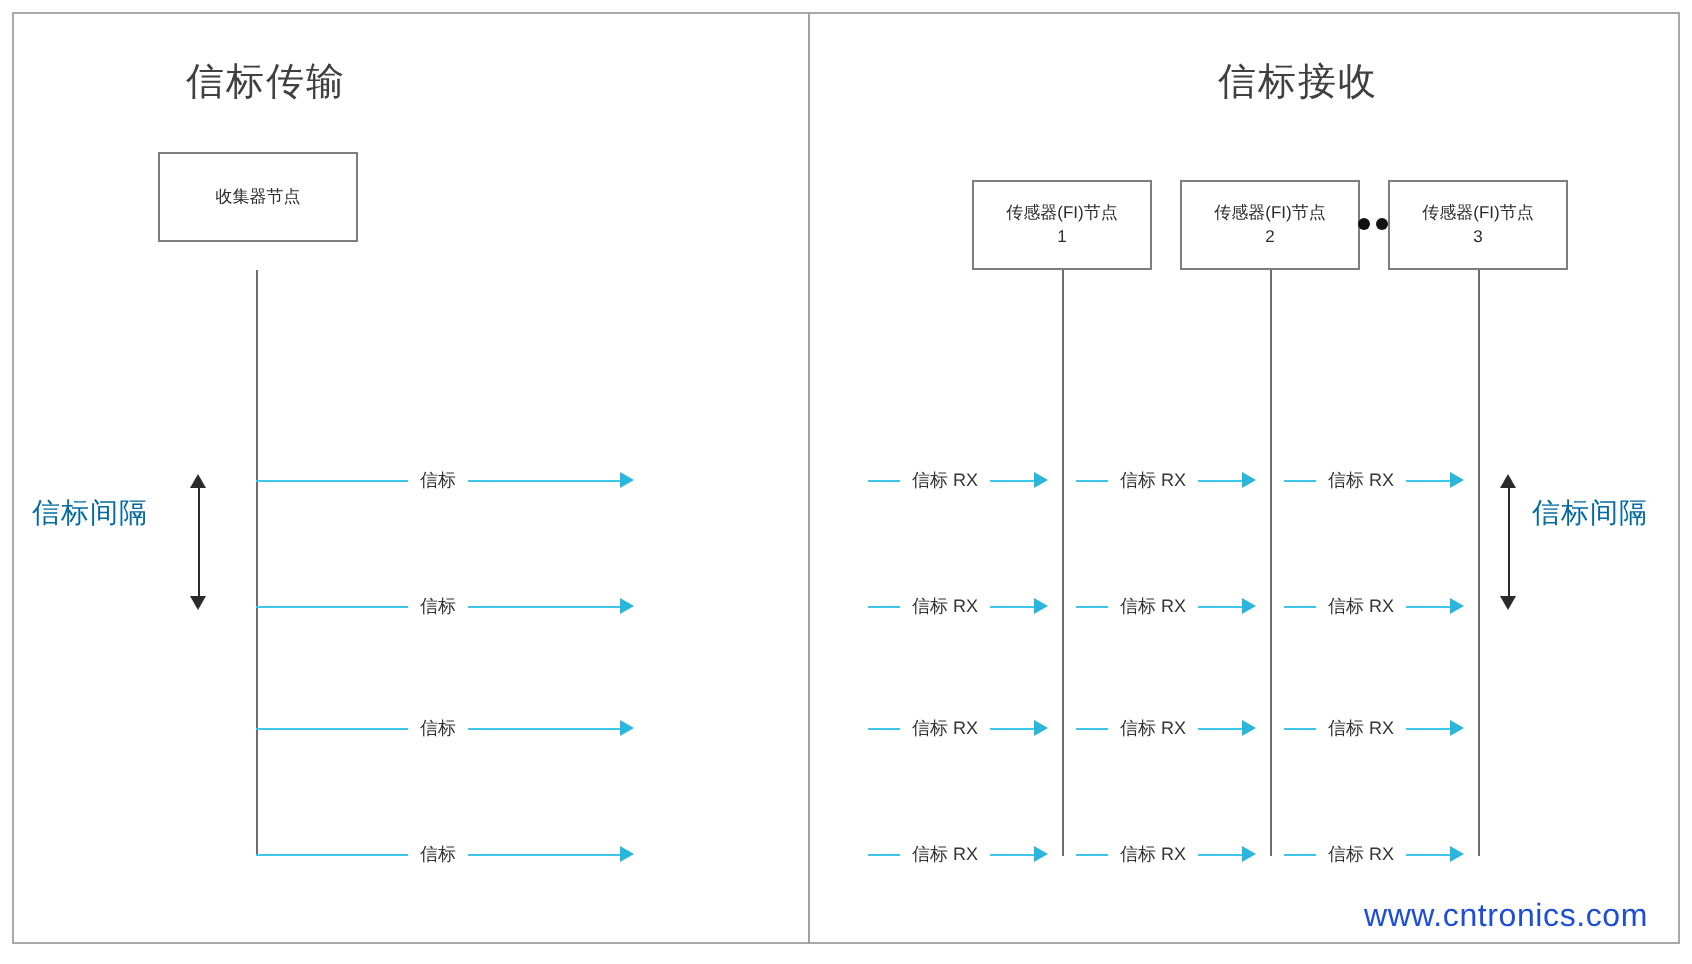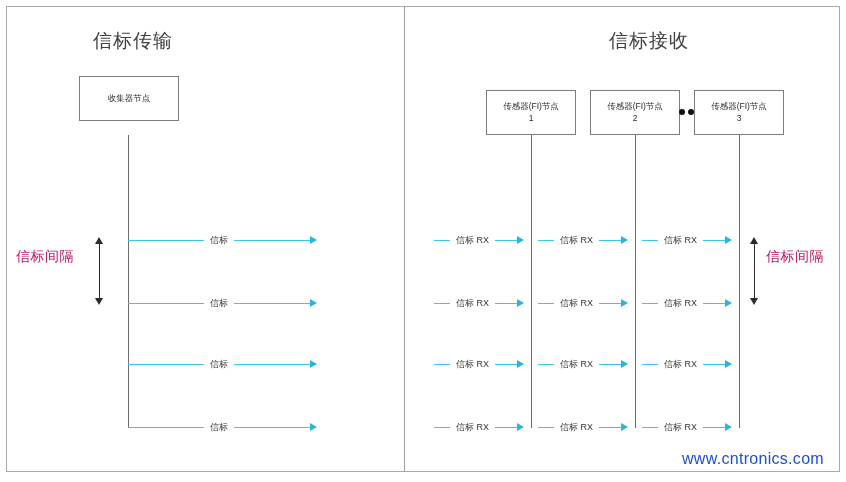--- a/index.html
+++ b/index.html
@@ -113,21 +113,21 @@
     border-left: 4.5px solid transparent;
     border-right: 4.5px solid transparent;
   }
   .tri-up   { border-bottom: 7px solid #2b2b2b; top: 0; }
   .tri-down { border-top: 7px solid #2b2b2b; bottom: 0; }
 
   .interval-label {
     position: absolute;
     font-family: "Liberation Serif", serif;
     font-size: 14px;
-    color: #be185d;
+    color: #0369a1;
     white-space: nowrap;
     letter-spacing: 0.5px;
   }
 
   
   .ellipsis-dots {
     position: absolute;
     display: flex;
     gap: 3px;
     align-items: center;

